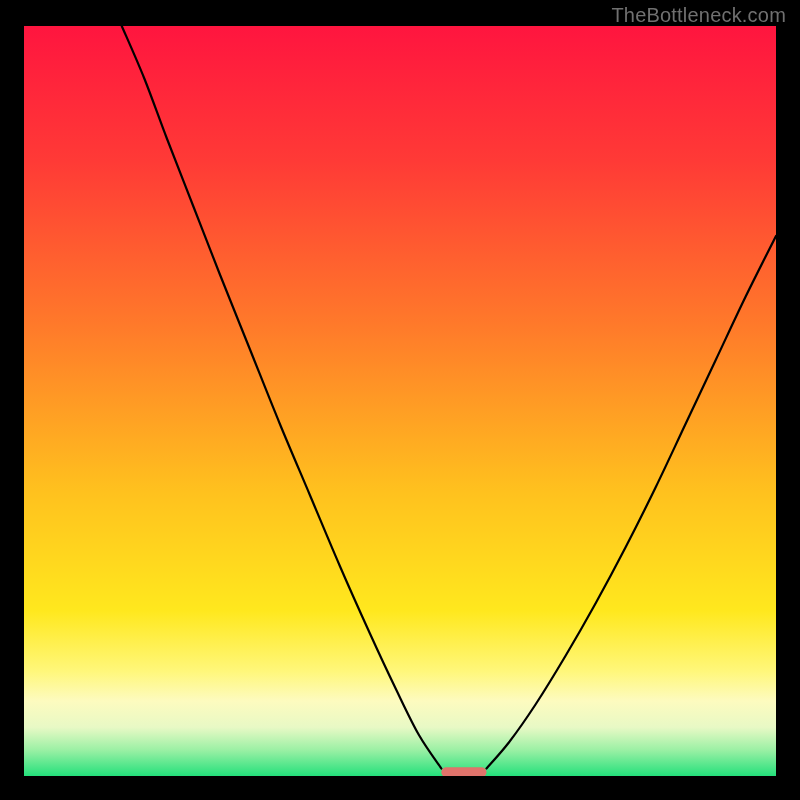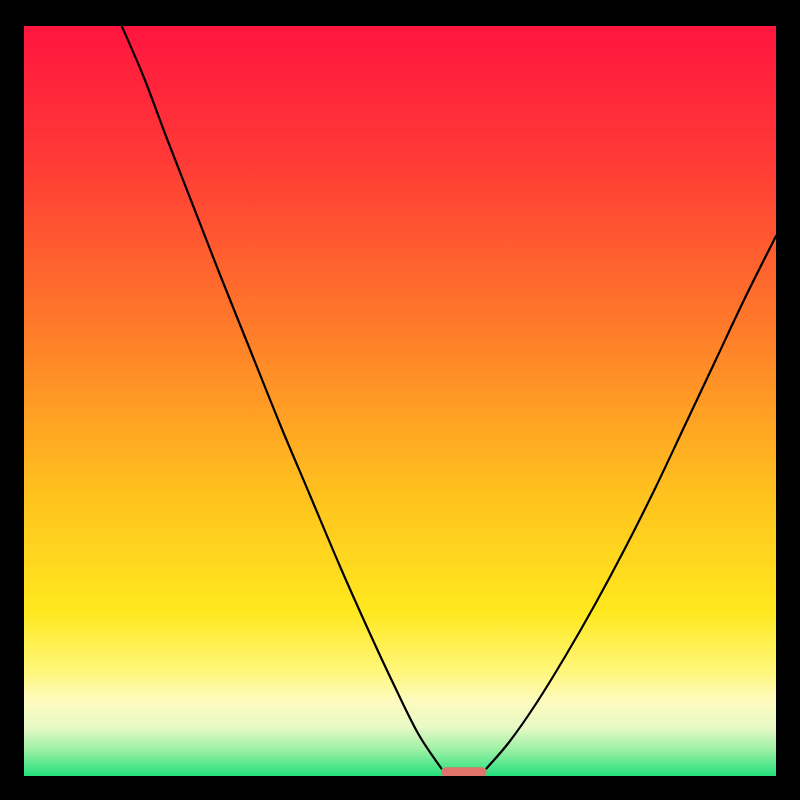--- a/index.html
+++ b/index.html
@@ -38,20 +38,21 @@
     display: block;
     width: 100%;
     height: 100%;
   }
 </style>
 </head>
 <body>
 
 <div class="frame">
 
+  <div class="watermark">TheBottleneck.com</div>
 
   <div class="plot-wrap">
     <svg id="chart-svg" viewBox="0 0 752 750" preserveAspectRatio="none">
       <defs>
         <linearGradient id="bg-grad" x1="0" y1="0" x2="0" y2="1">
             <stop offset="0.00%" stop-color="#ff153f"></stop>
             <stop offset="18.00%" stop-color="#ff3a36"></stop>
             <stop offset="40.00%" stop-color="#ff7a2a"></stop>
             <stop offset="62.00%" stop-color="#ffc11e"></stop>
             <stop offset="78.00%" stop-color="#ffe81e"></stop>

